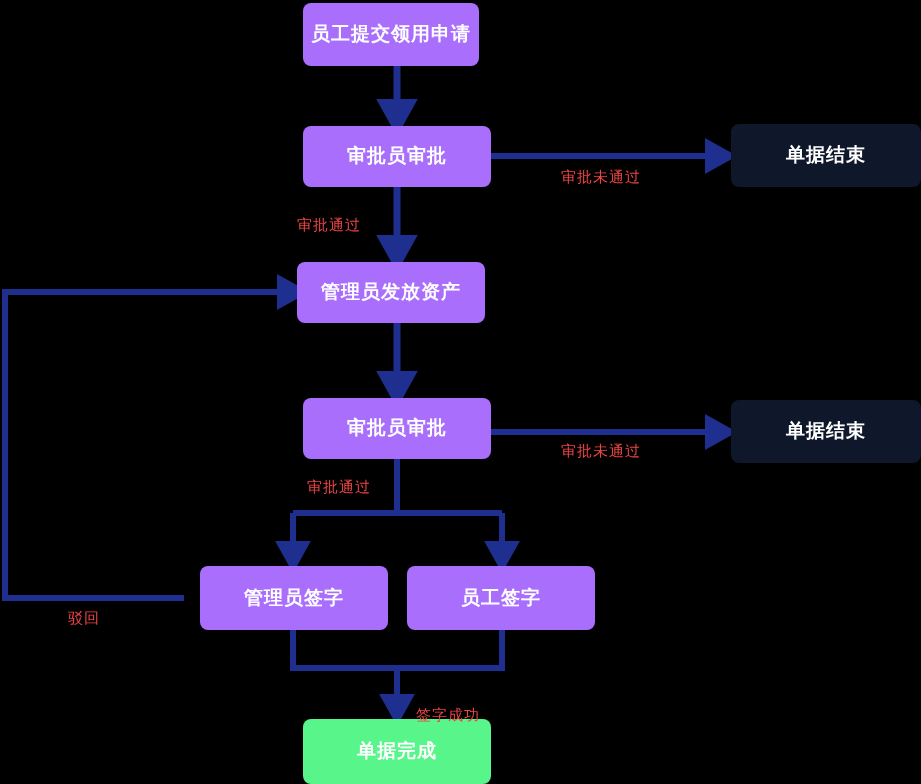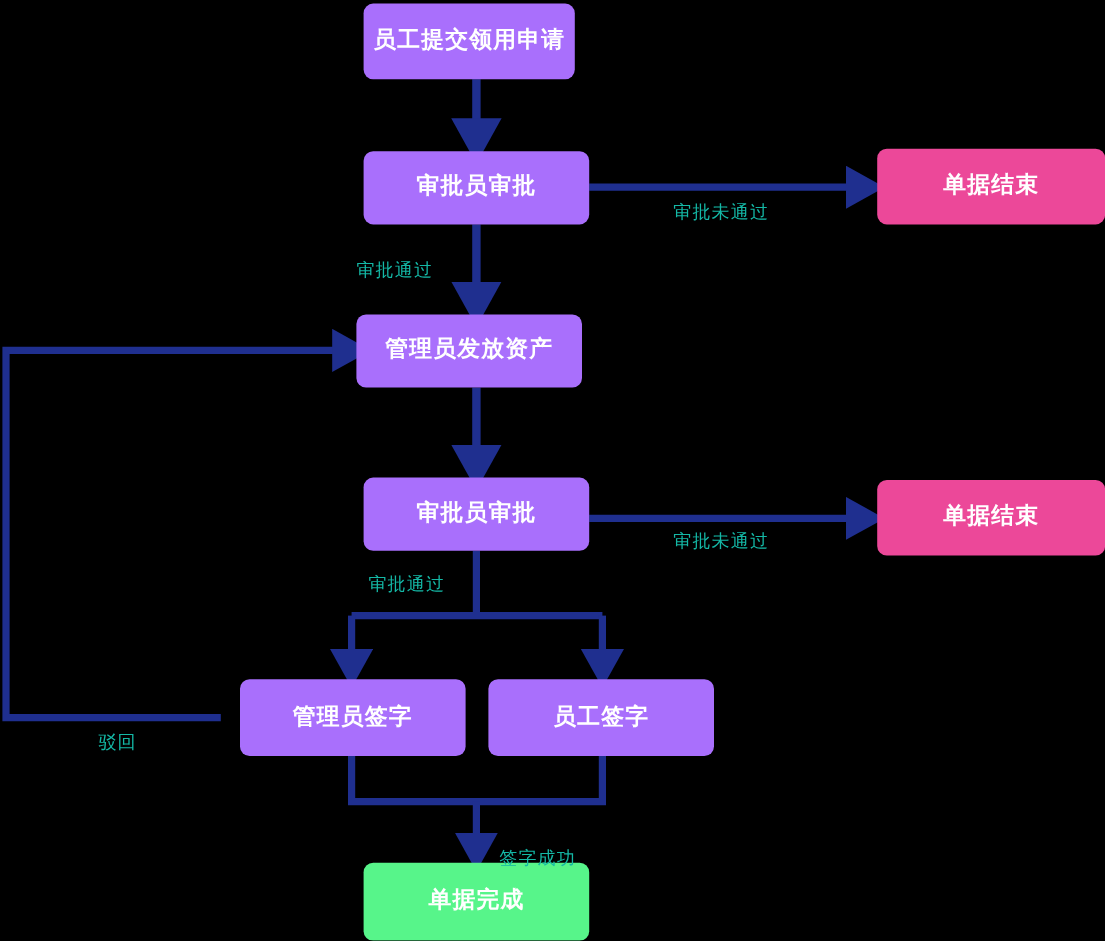--- a/index.html
+++ b/index.html
@@ -27,26 +27,26 @@
     color: #ffffff;
     font-size: 19px;
     font-weight: 700;
     letter-spacing: 1px;
     box-sizing: border-box;
     text-align: center;
     line-height: 1.2;
     user-select: none;
   }
   .node.process { background: #a96ffc; }
-  .node.terminate { background: #ec4899; }
+  .node.terminate { background: #0f172a; }
   .node.done { background: #57f58a; }
 
   .edge-label {
     position: absolute;
-    color: #14b8a6;
+    color: #ef4444;
     font-size: 15px;
     font-weight: 400;
     letter-spacing: 1px;
     white-space: nowrap;
     user-select: none;
   }
   svg.wires {
     position: absolute;
     left: 0;
     top: 0;
@@ -145,15 +145,15 @@
   <div class="edge-label" style="left:561px; top:168px;">审批未通过</div>
 
   <div class="edge-label" style="left:297px; top:216px;">审批通过</div>
 
   <div class="edge-label" style="left:561px; top:442px;">审批未通过</div>
 
   <div class="edge-label" style="left:307px; top:478px;">审批通过</div>
 
   <div class="edge-label" style="left:416px; top:682px;margin-top:24px;">签字成功</div>
 
-  <div class="edge-label" style="left:82px; top:609px;font-family:Liberation Mono, monospace;">驳回</div>
+  <div class="edge-label" style="left:68px; top:609px;font-family:Liberation Mono, monospace;">驳回</div>
 
 </div>
 
 </body></html>

